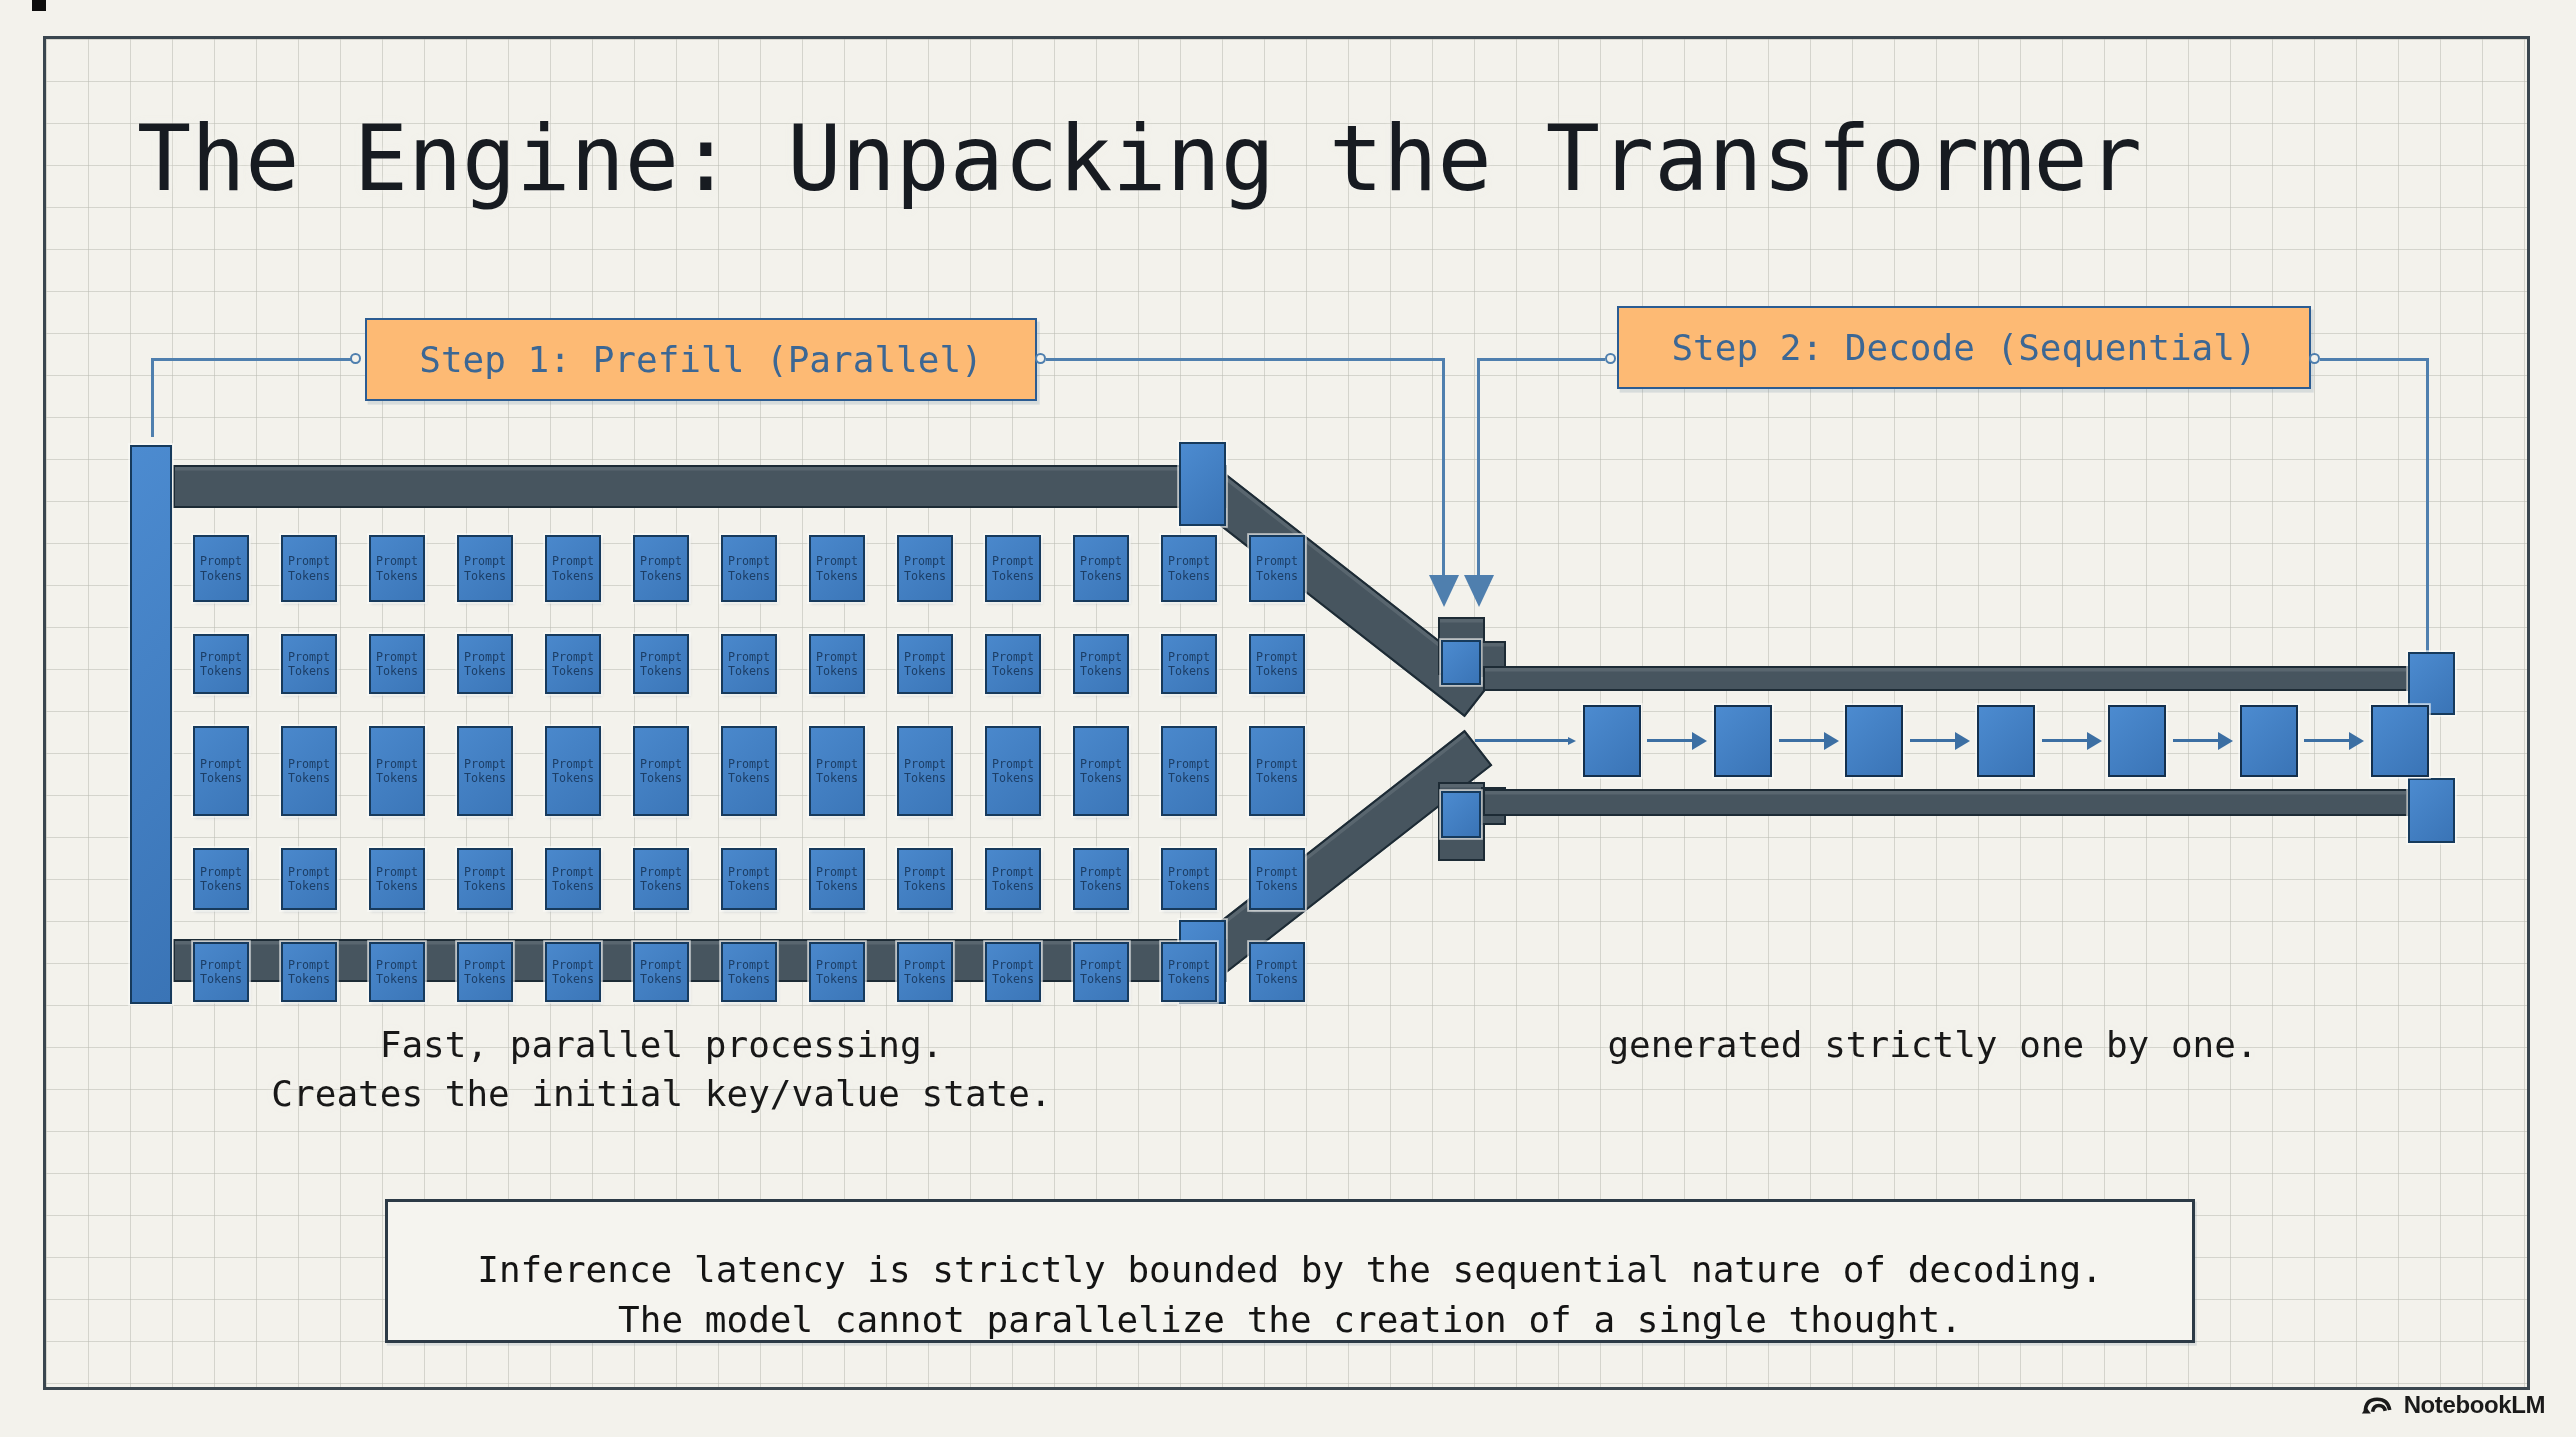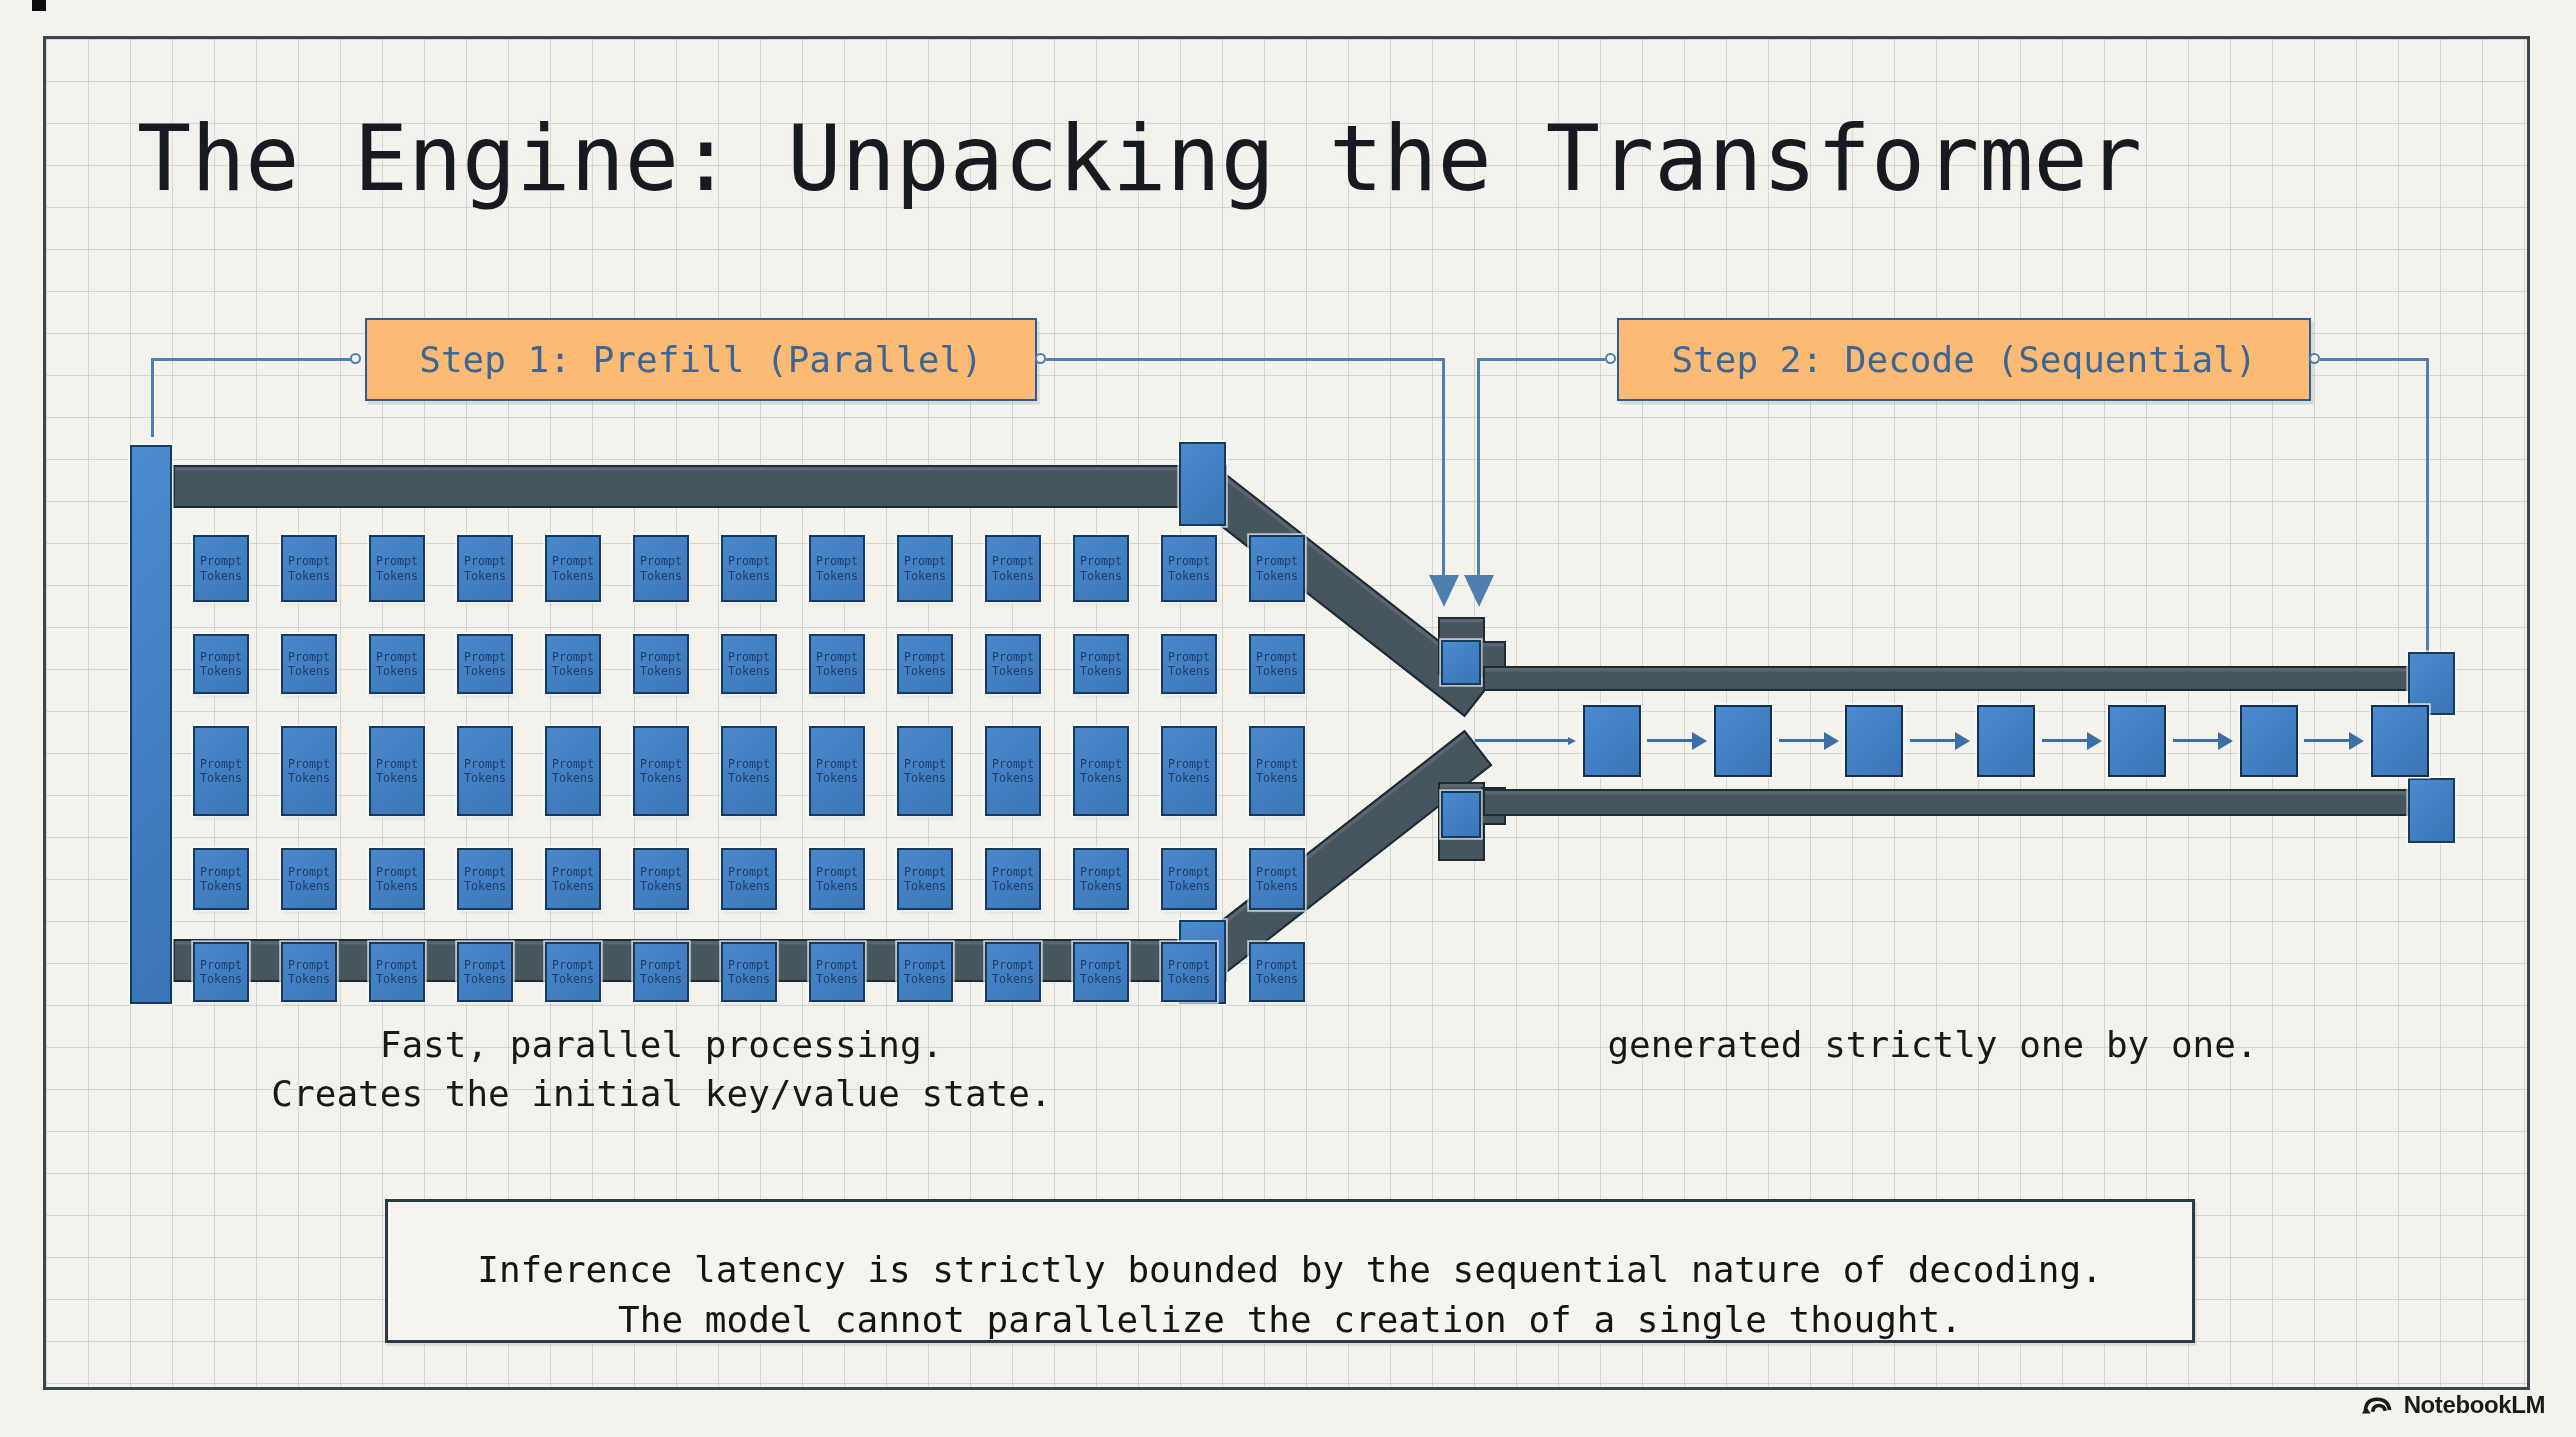--- a/index.html
+++ b/index.html
@@ -76,21 +76,21 @@
   <div class="artifact" style="left:32px;top:0;width:14.4px;height:10.8px;"></div>
   <div class="artifact" style="left:83px;top:1429px;width:2493px;height:9px;"></div>
 
   <div class="frame"></div>
 
   <div class="title">The Engine: Unpacking the Transformer</div>
 
   <div class="stepbox" style="left:365px;top:318px;width:672px;">
     <span>Step 1: Prefill (Parallel)</span>
   </div>
-  <div class="stepbox" style="left:1617px;top:318px;width:694px;">
+  <div class="stepbox" style="left:1617px;top:306px;width:694px;">
     <span>Step 2: Decode (Sequential)</span>
   </div>
 
   <div class="cdot" style="left:350px;top:353px;"></div>
   <div class="cline" style="left:151px;top:358px;width:201px;height:2.7px;"></div>
   <div class="cline" style="left:151px;top:358px;width:2.7px;height:79px;"></div>
 
   <div class="cdot" style="left:1035px;top:353px;"></div>
   <div class="cline" style="left:1046px;top:358px;width:399px;height:2.7px;"></div>
   <div class="cline" style="left:1442px;top:358px;width:2.7px;height:217px;"></div>

